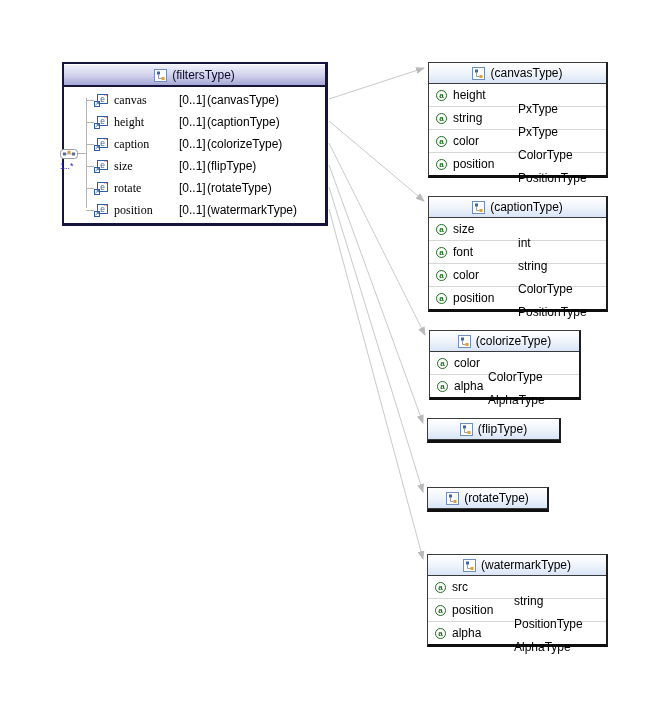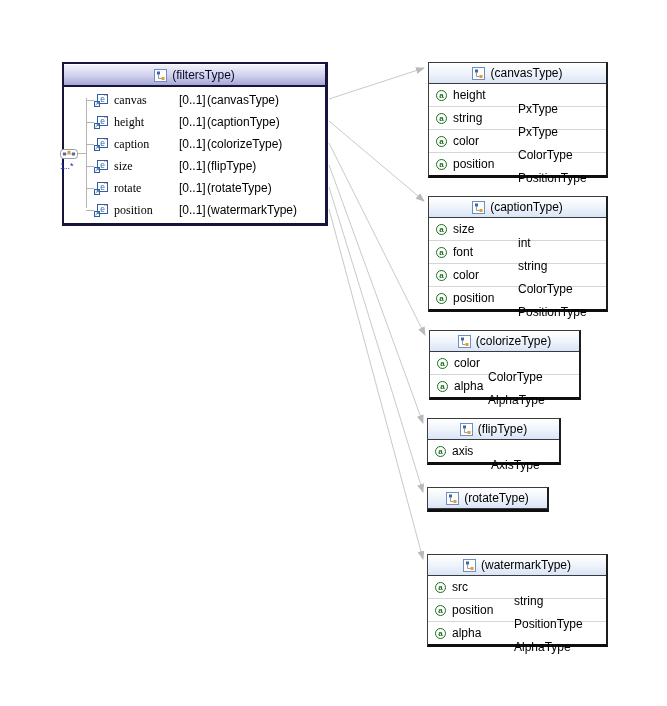--- a/index.html
+++ b/index.html
@@ -311,28 +311,20 @@
     <span class="ct-icon">
       <svg width="13" height="13" viewBox="0 0 13 13">
           <rect x="0.5" y="0.5" width="12" height="12" fill="#fdfdfd" stroke="#6f8fc0"></rect>
           <path d="M4.5 5.5 V9.5 H7.5" stroke="#9a9a9a" fill="none"></path>
           <rect x="3" y="2.5" width="3" height="3" fill="#3a66ad"></rect>
           <rect x="7.5" y="8" width="3" height="3" fill="#e0a030"></rect>
         </svg>
     </span>
     <span>(flipType)</span>
   </div>
-  <div>
-
-  <div class="a-row">
-        <span class="at-icon"></span>
-        <span class="a-name">axis</span>
-        <span class="a-type">AxisType</span>
-      </div>
-    </div>
 </div>
 
 <div class="tbox" style="left:427px;top:487px;width:122px;--namew:51px">
   <div class="hdr">
     <span class="ct-icon">
       <svg width="13" height="13" viewBox="0 0 13 13">
           <rect x="0.5" y="0.5" width="12" height="12" fill="#fdfdfd" stroke="#6f8fc0"></rect>
           <path d="M4.5 5.5 V9.5 H7.5" stroke="#9a9a9a" fill="none"></path>
           <rect x="3" y="2.5" width="3" height="3" fill="#3a66ad"></rect>
           <rect x="7.5" y="8" width="3" height="3" fill="#e0a030"></rect>

